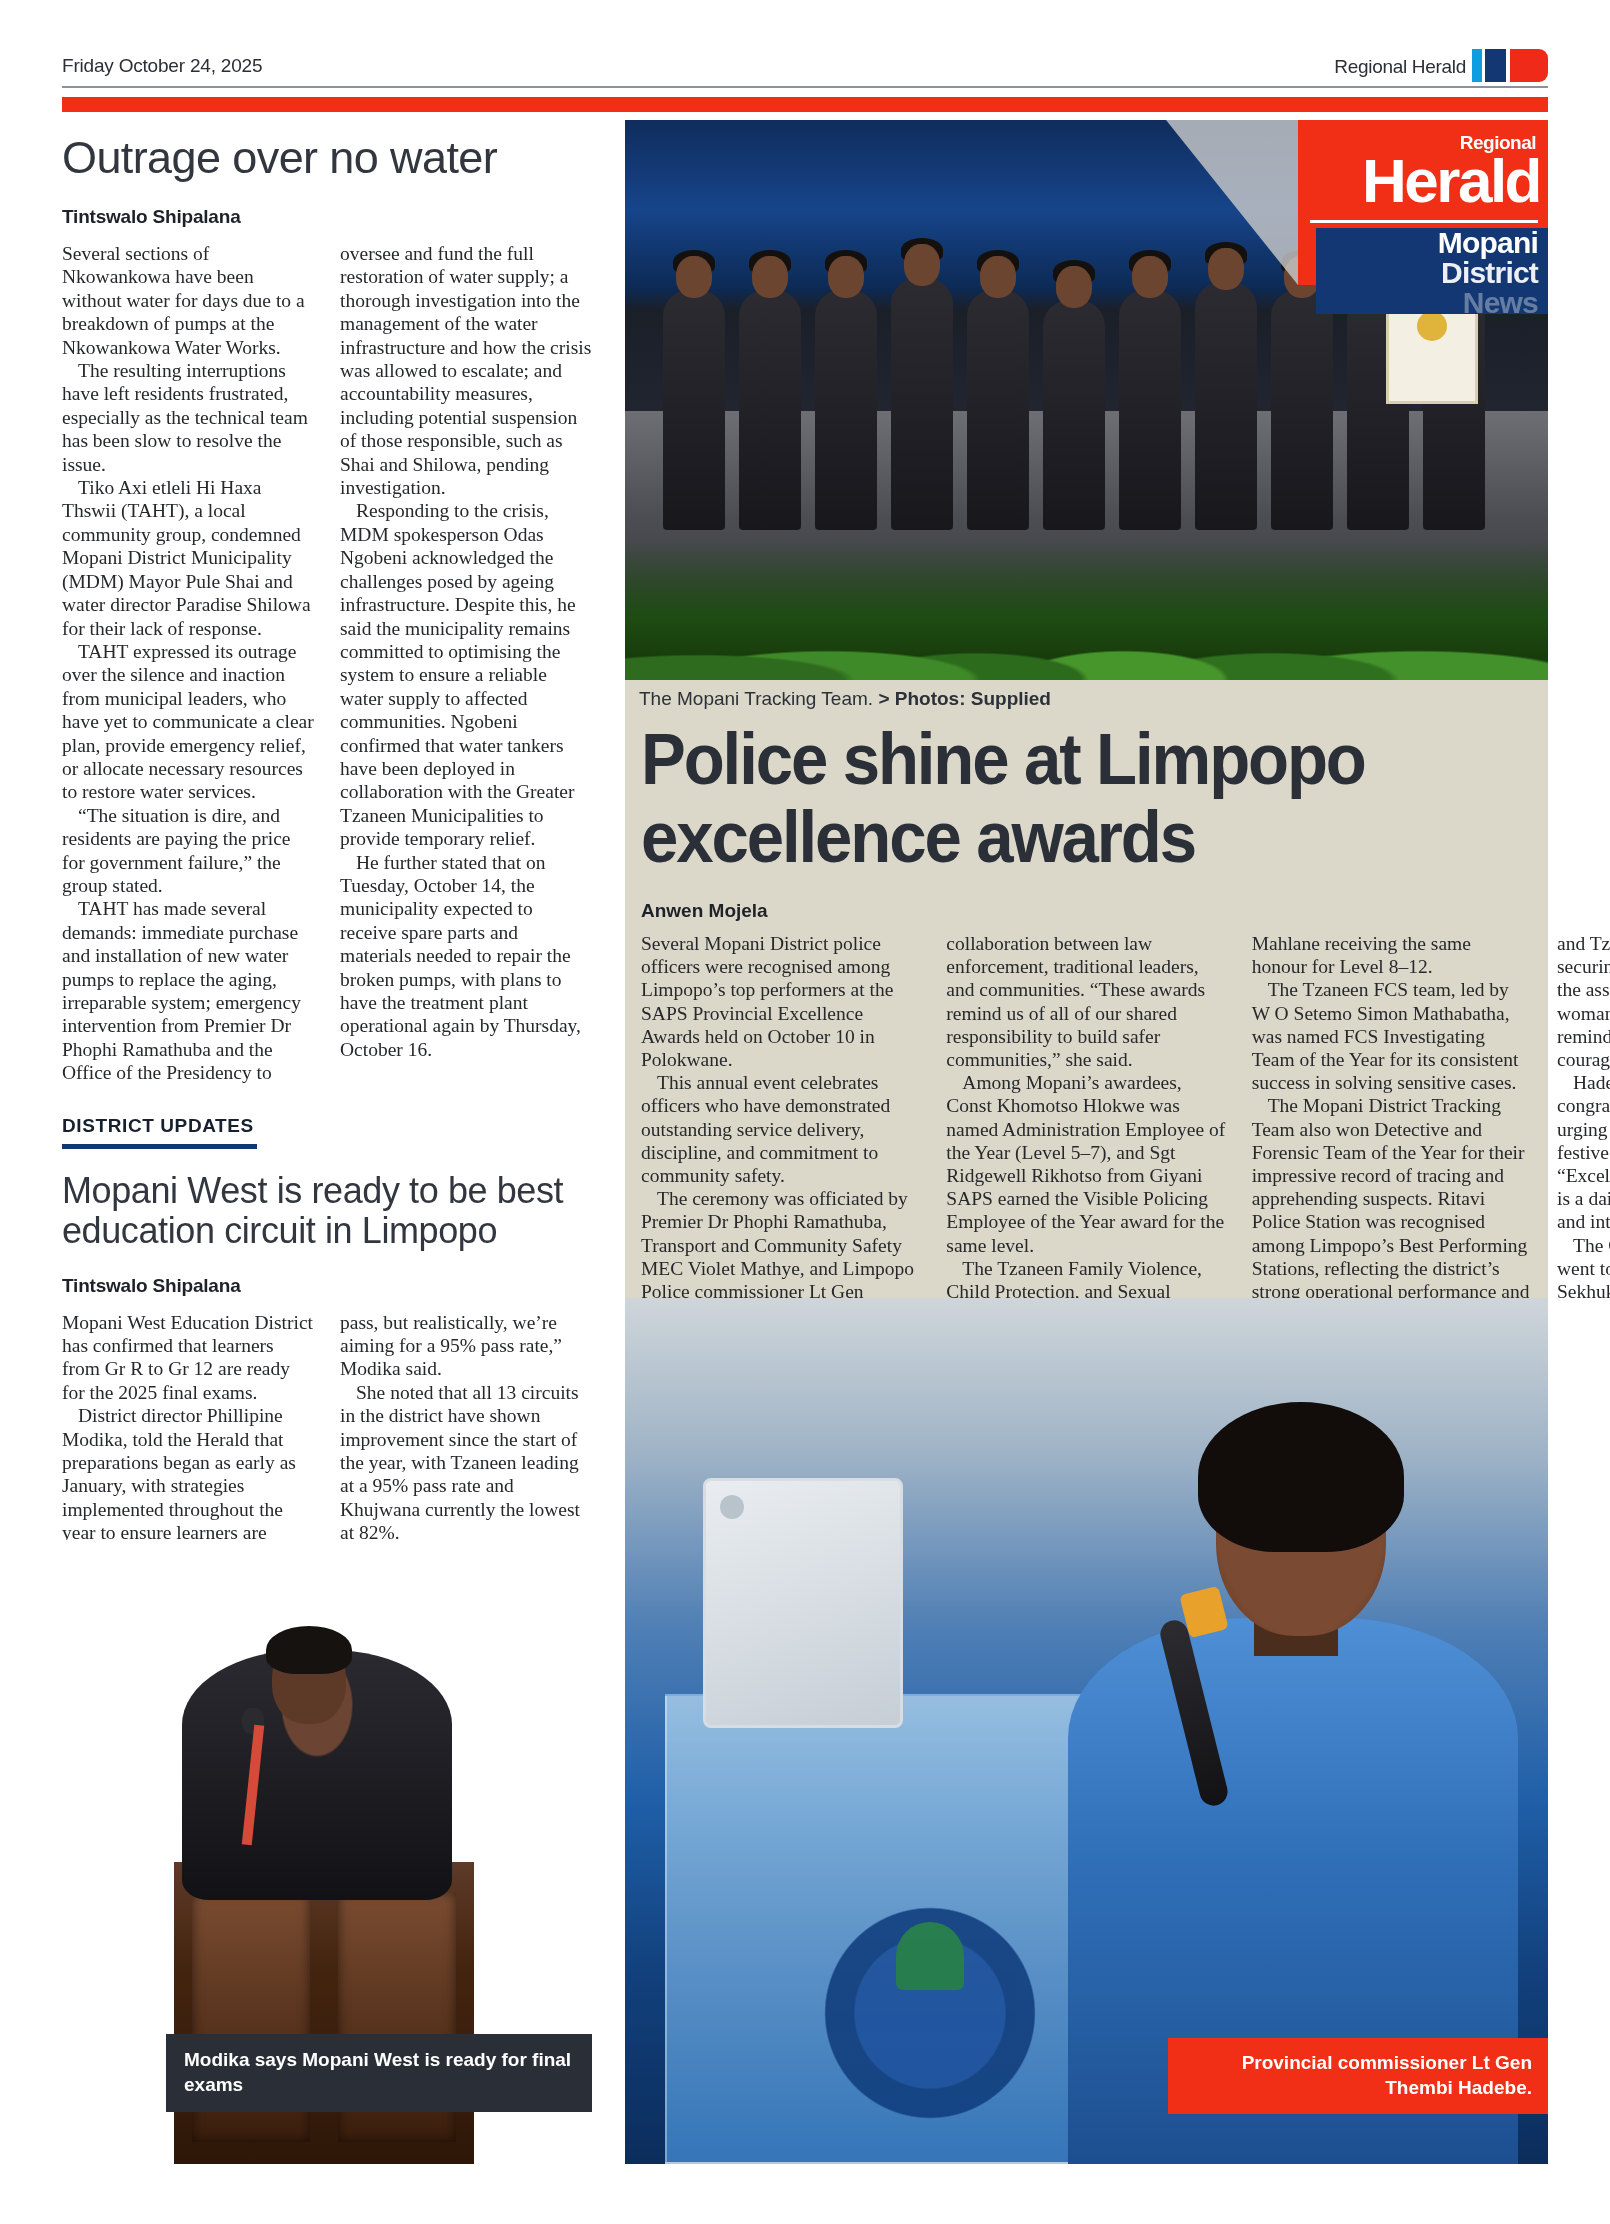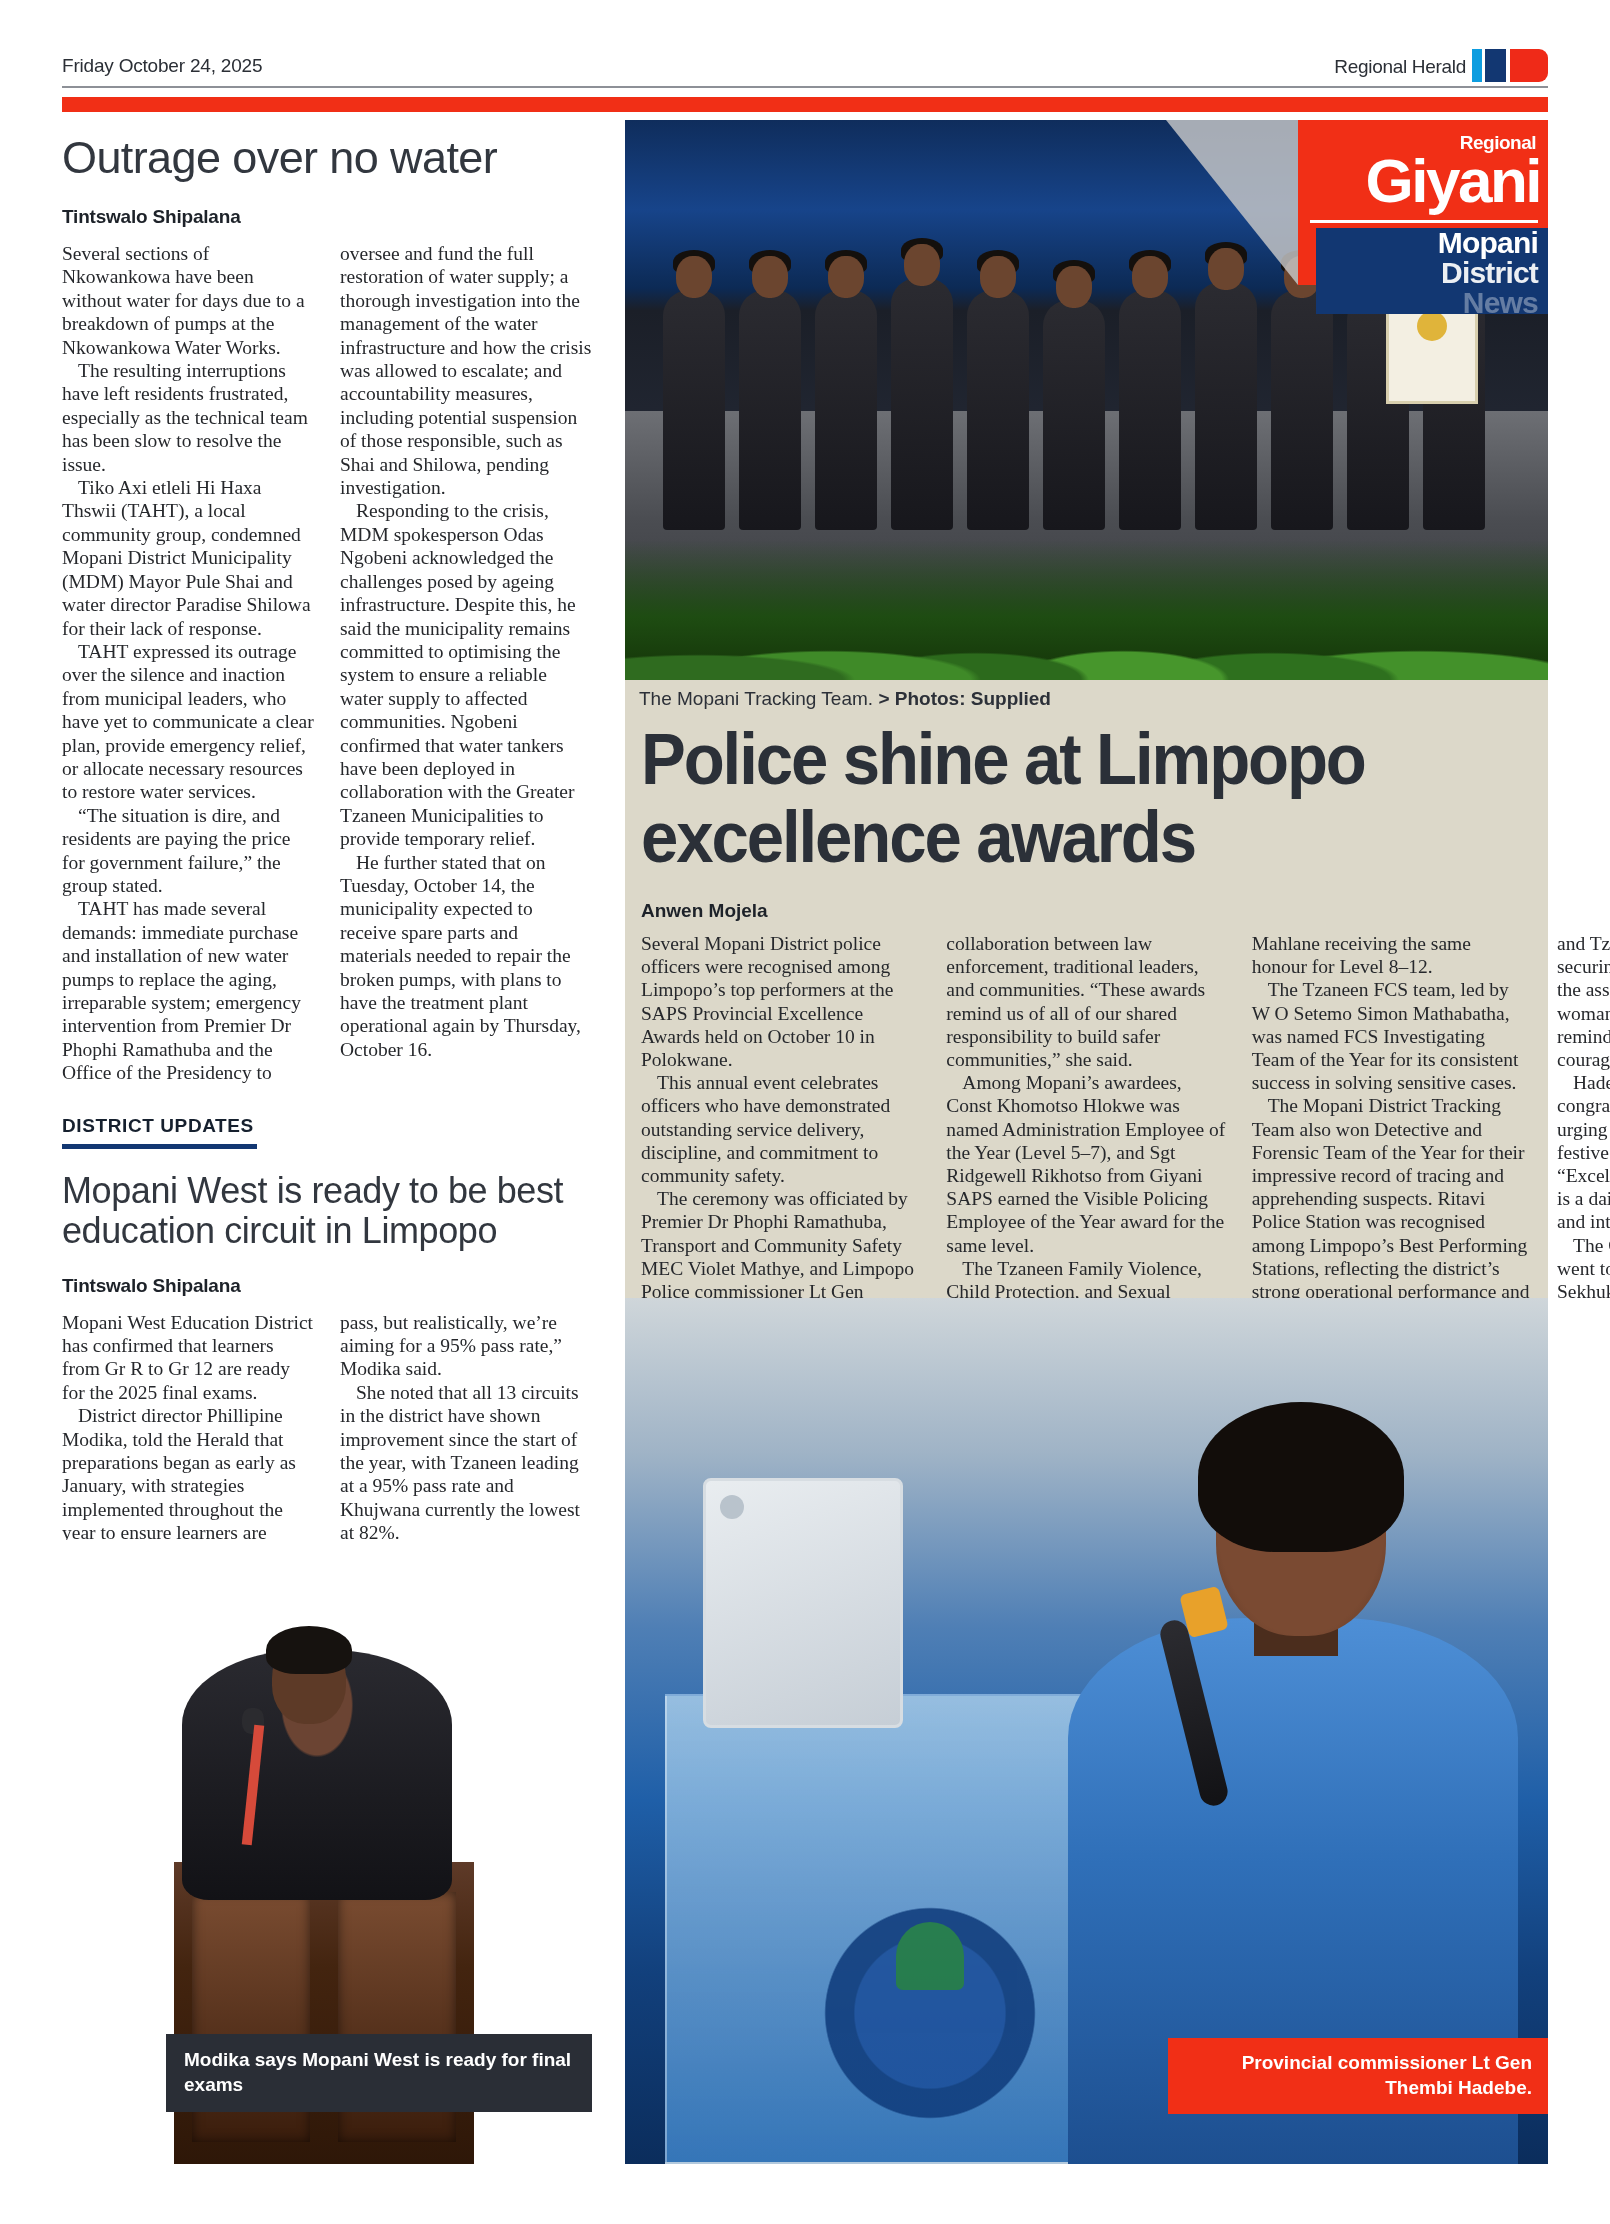--- a/index.html
+++ b/index.html
@@ -425,21 +425,21 @@
             <div class="hr"></div>
             <div class="hd"></div>
           </div>
       </div>
       <div class="cert"></div>
       <div class="hero-plants"></div>
 
       <div class="logo-fold"></div>
       <div class="logo-badge">
         <div class="logo-regional">Regional</div>
-        <div class="logo-herald">Giyani</div>
+        <div class="logo-herald">Herald</div>
         <div class="logo-hr"></div>
         <div class="logo-sub">
           <span>Mopani</span>
           <span class="fade1">District</span>
           <span class="fade2">News</span>
         </div>
       </div>
     </div>
 
     <div class="hero-cap">

